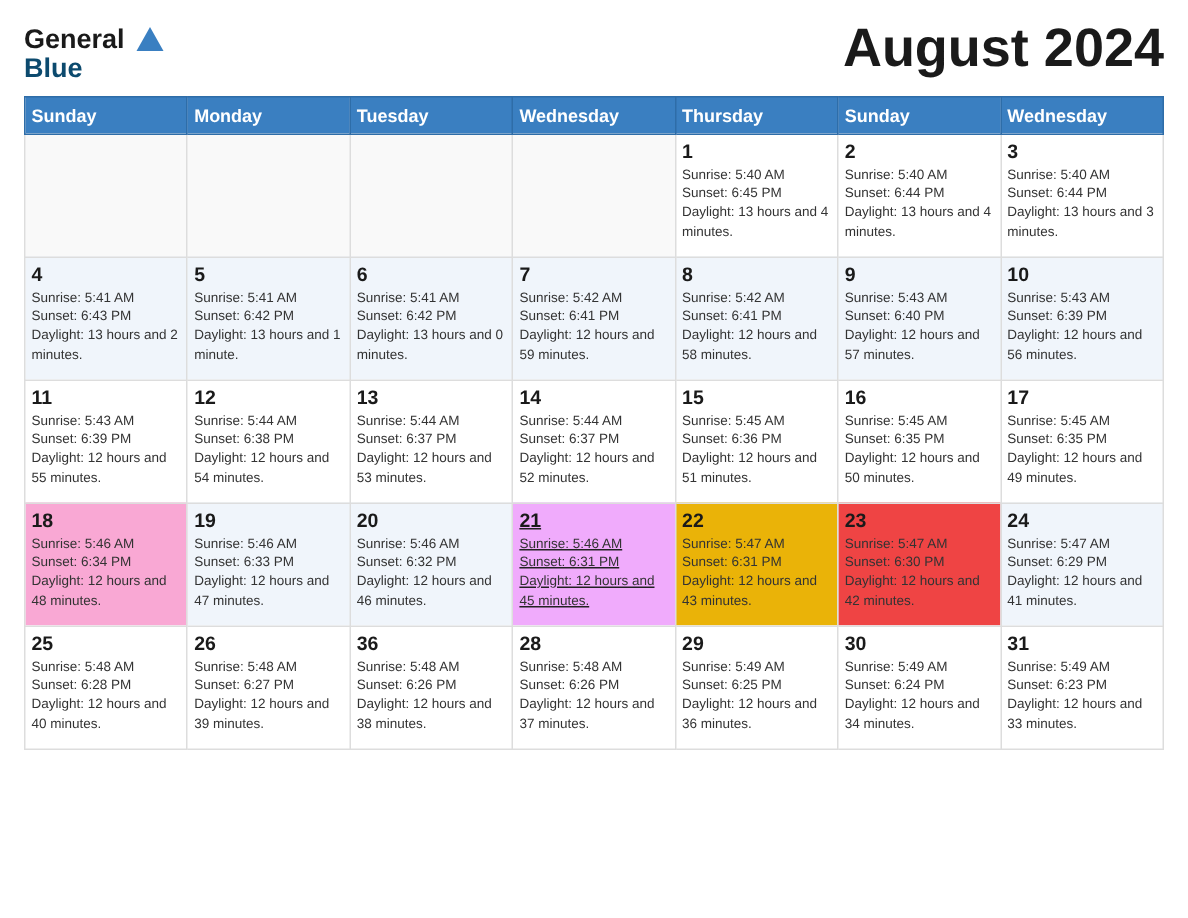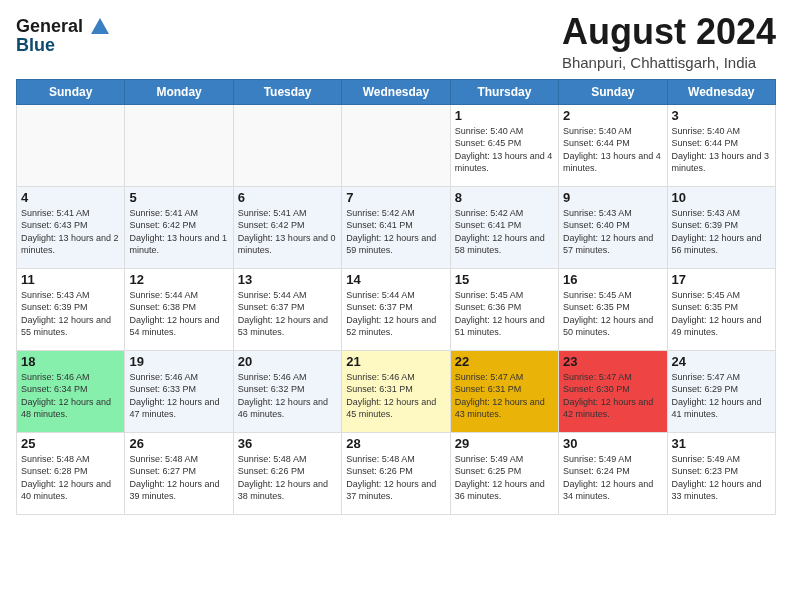--- a/index.html
+++ b/index.html
@@ -23,21 +23,21 @@
       align-items: flex-start;
       justify-content: space-between;
       margin-bottom: 8px;
     }
     .logo {
       display: flex;
       align-items: center;
       margin-top: 4px;
     }
     .title-block {
-      text-align: left;
+      text-align: right;
     }
     .main-title {
       font-size: 36px;
       font-weight: bold;
       color: #1a1a1a;
       line-height: 1.1;
     }
     .subtitle {
       font-size: 15px;
       color: #444;
@@ -49,21 +49,21 @@
       border-collapse: collapse;
       width: 100%;
       table-layout: fixed;
     }
     .calendar th {
       background: #3a7fc1;
       color: #fff;
       font-size: 12px;
       font-weight: bold;
       padding: 5px 4px;
-      text-align: center;
+      text-align: left;
       border: 1px solid #2e6da8;
     }
     .calendar td {
       vertical-align: top;
       padding: 3px 4px;
       border: 1px solid #ddd;
       font-size: 9.5px;
       color: #222;
       background: #fff;
       height: 82px;
@@ -100,21 +100,20 @@
             <svg width="22" height="22" viewBox="0 0 22 22" style="vertical-align:middle;margin:0 1px;">
               <polygon points="11,2 20,18 2,18" fill="#3a7fc1"></polygon>
             </svg>
           </div>
         </div>
         <div style="font-size:18px;font-weight:bold;color:#0c4a6e;line-height:1.1;margin-top:-2px;">Blue</div>
       </div>
     </div>
     <div class="title-block">
       <div class="main-title">August 2024</div>
-      <div class="subtitle">Bhanpuri, Chhattisgarh, India</div>
     </div>
   </div>
 
   <table class="calendar">
     <thead>
       <tr>
       <th>Sunday</th>
           <th>Monday</th>
           <th>Tuesday</th>
           <th>Wednesday</th>
@@ -196,33 +195,33 @@
           <td>
             <span class="day-num">16</span>
             <div class="day-detail">Sunrise: 5:45 AM<br>Sunset: 6:35 PM<br>Daylight: 12 hours and 50 minutes.</div>
           </td>
           <td>
             <span class="day-num">17</span>
             <div class="day-detail">Sunrise: 5:45 AM<br>Sunset: 6:35 PM<br>Daylight: 12 hours and 49 minutes.</div>
           </td>
         </tr>
         <tr>
-          <td style="background: #86efac;">
+          <td style="background: #f9a8d4;">
             <span class="day-num">18</span>
             <div class="day-detail">Sunrise: 5:46 AM<br>Sunset: 6:34 PM<br>Daylight: 12 hours and 48 minutes.</div>
           </td>
           <td style="background: rgb(240, 245, 251);">
             <span class="day-num">19</span>
             <div class="day-detail">Sunrise: 5:46 AM<br>Sunset: 6:33 PM<br>Daylight: 12 hours and 47 minutes.</div>
           </td>
           <td style="background: rgb(240, 245, 251);">
             <span class="day-num">20</span>
             <div class="day-detail">Sunrise: 5:46 AM<br>Sunset: 6:32 PM<br>Daylight: 12 hours and 46 minutes.</div>
           </td>
-          <td style="background: #fef9c3;">
+          <td style="background: #f0abfc; text-decoration: underline;">
             <span class="day-num">21</span>
             <div class="day-detail">Sunrise: 5:46 AM<br>Sunset: 6:31 PM<br>Daylight: 12 hours and 45 minutes.</div>
           </td>
           <td style="background: #eab308;">
             <span class="day-num">22</span>
             <div class="day-detail">Sunrise: 5:47 AM<br>Sunset: 6:31 PM<br>Daylight: 12 hours and 43 minutes.</div>
           </td>
           <td style="background: #ef4444;">
             <span class="day-num">23</span>
             <div class="day-detail">Sunrise: 5:47 AM<br>Sunset: 6:30 PM<br>Daylight: 12 hours and 42 minutes.</div>

